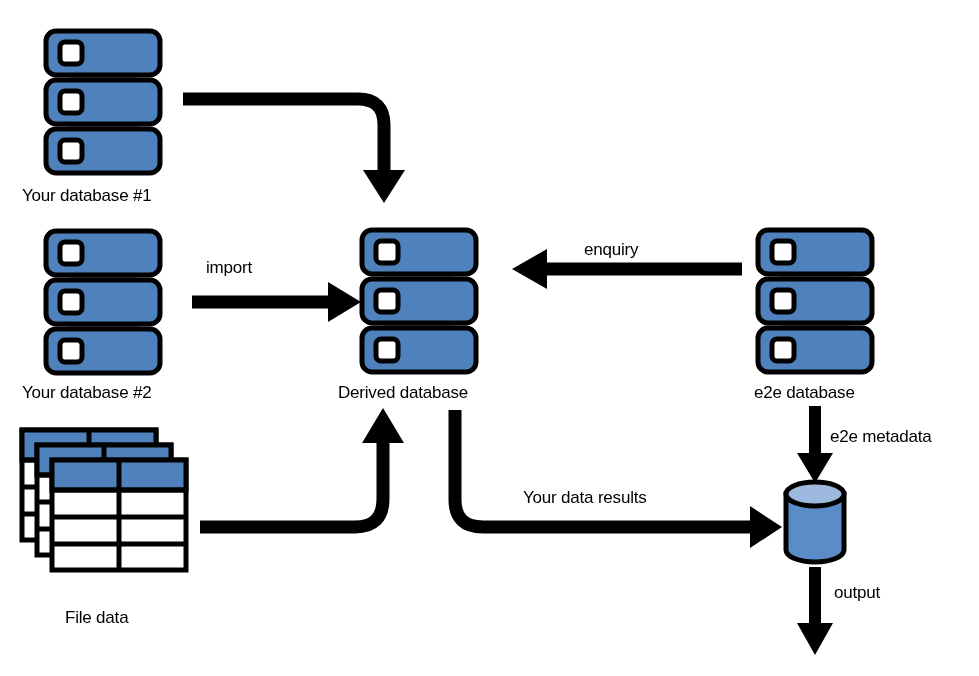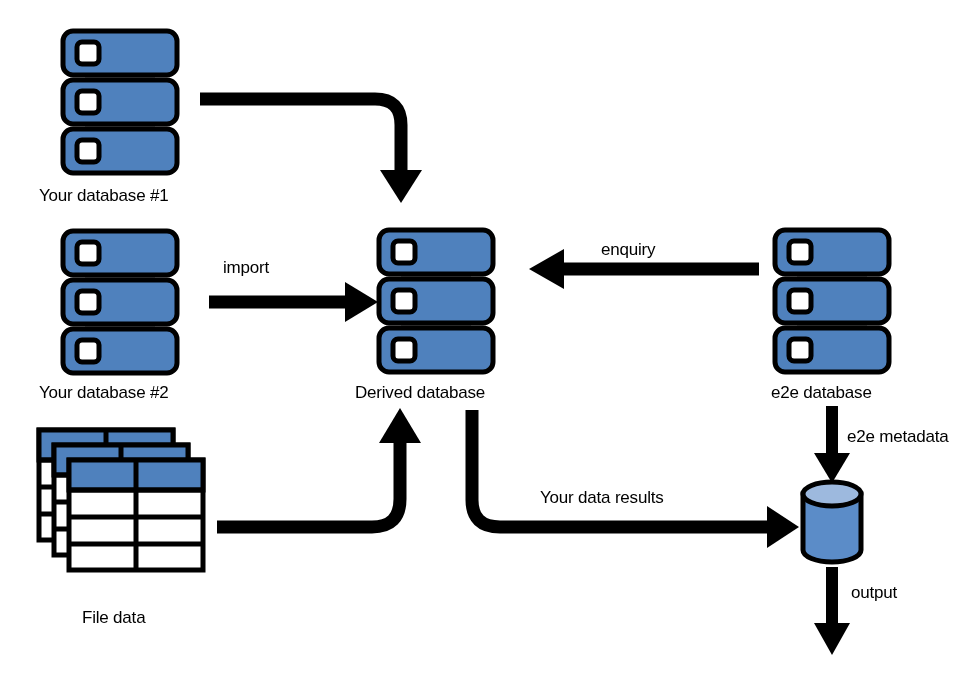--- a/index.html
+++ b/index.html
@@ -10,21 +10,20 @@
   }
   body {
     font-family: "Liberation Sans", sans-serif;
   }
   #diagram-root {
     position: relative;
     width: 957px;
     height: 676px;
     background: #ffffff;
     overflow: hidden;
-    padding-left: 17px;
   }
   #diagram-svg {
     display: block;
     width: 979px;
     height: 676px;
   }
   .node-label {
     font-family: "Liberation Sans", sans-serif;
     font-size: 17px;
     fill: #000000;

